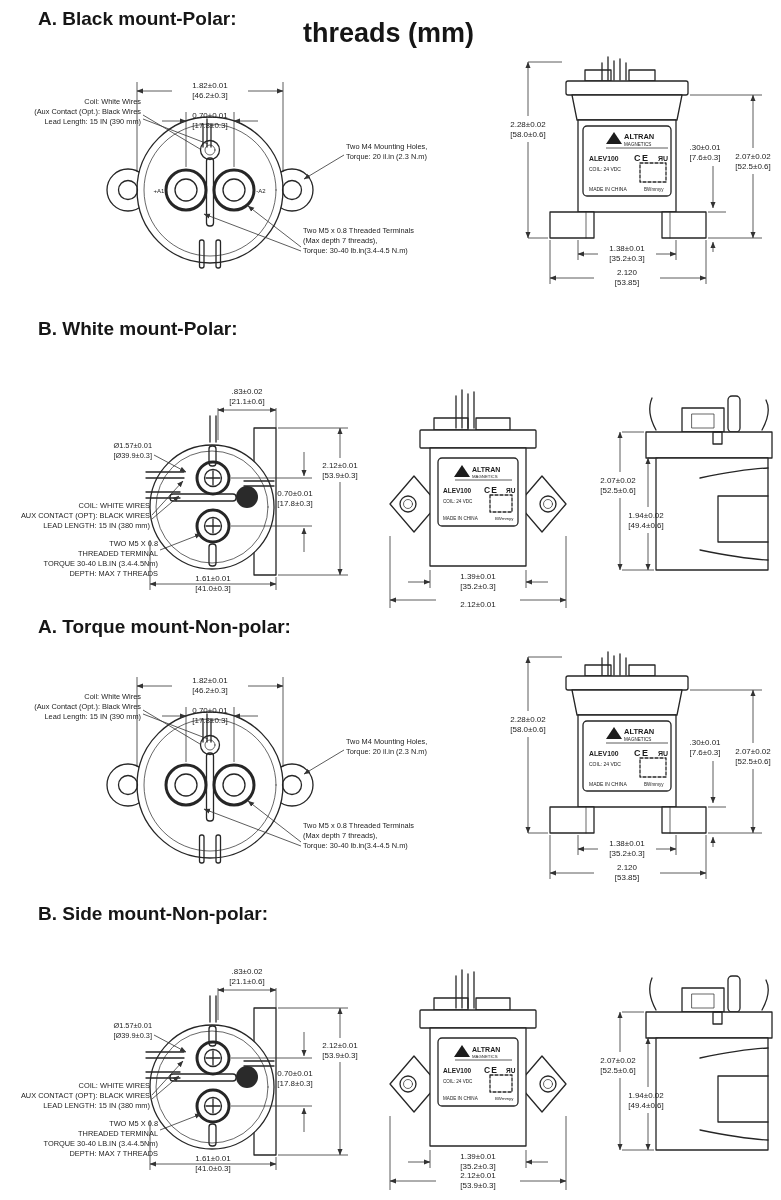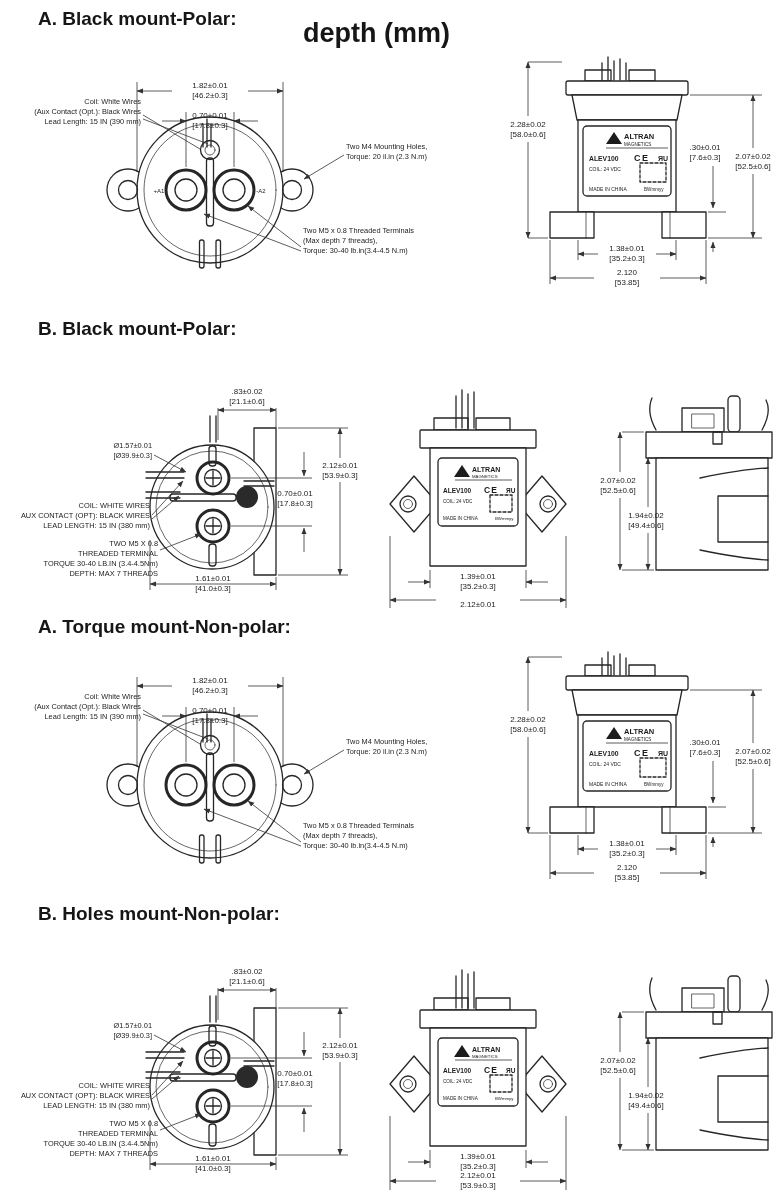--- a/index.html
+++ b/index.html
@@ -18,24 +18,24 @@
   .t7{font-size:7.4px;}
   .t6{font-size:6px;}
   .mid{text-anchor:middle;}
   .end{text-anchor:end;}
   .b{font-weight:bold;}
 </style>
 </head>
 <body>
 
 <div class="sec-title" style="top:8px">A. Black mount-Polar:</div>
-<div class="units">depth (mm)</div>
-<div class="sec-title" style="top:318px">B. Black mount-Polar:</div>
+<div class="units">threads (mm)</div>
+<div class="sec-title" style="top:318px">B. White mount-Polar:</div>
 <div class="sec-title" style="top:616px">A. Torque mount-Non-polar:</div>
-<div class="sec-title" style="top:903px">B. Holes mount-Non-polar:</div>
+<div class="sec-title" style="top:903px">B. Side mount-Non-polar:</div>
 
 <svg class="sec" style="top:0" width="781" height="300" viewBox="0 0 781 300">
   <defs>
     <marker id="m1" viewBox="0 0 10 10" refX="9.5" refY="5" markerWidth="8" markerHeight="8" orient="auto-start-reverse">
       <path d="M0 1 L10 5 L0 9 z" fill="#333"></path>
     </marker>
   </defs>
 
   <g>
     <circle class="fw" cx="128" cy="190" r="21"></circle>

